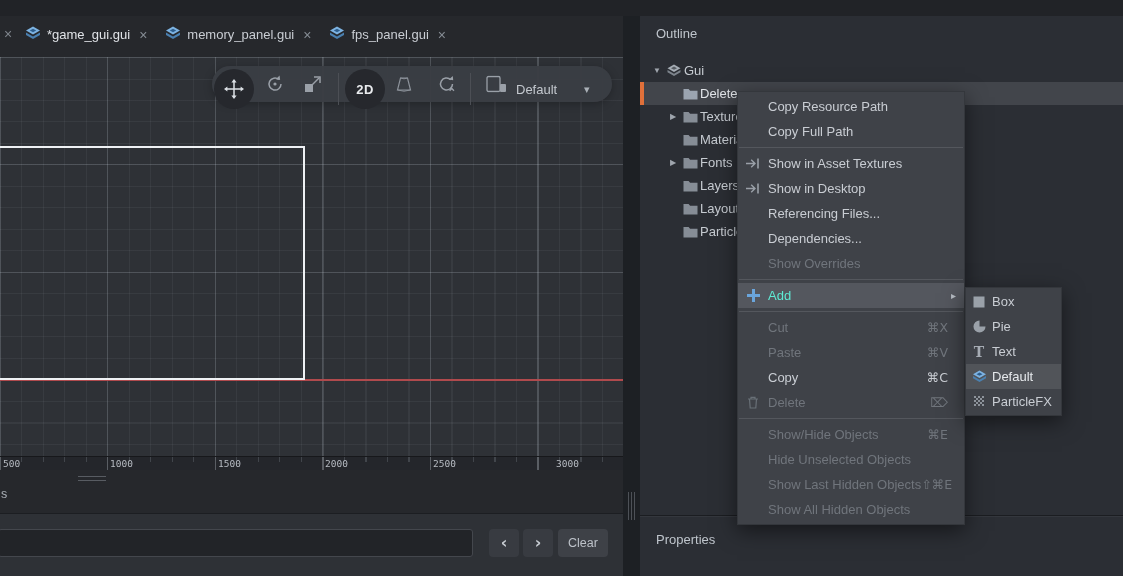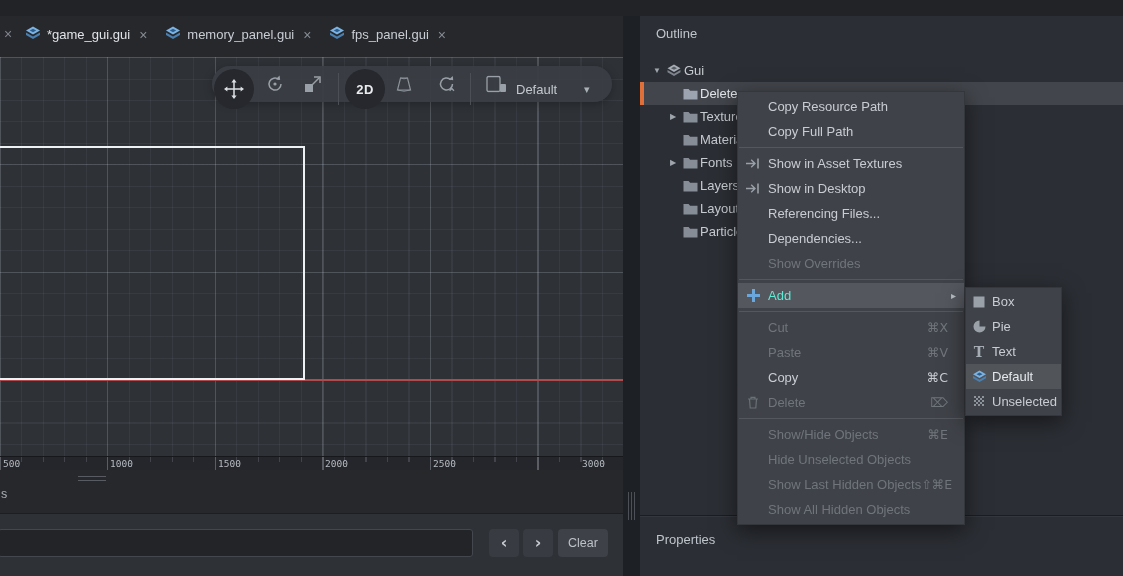--- a/index.html
+++ b/index.html
@@ -218,21 +218,21 @@
         <div class="profile-caret">▾</div>
       </div>
     </div>
 
     <div class="ruler">
       <span class="rtick" style="left:3px;">500</span>
       <span class="rtick" style="left:110px;">1000</span>
       <span class="rtick" style="left:218px;">1500</span>
       <span class="rtick" style="left:325px;">2000</span>
       <span class="rtick" style="left:433px;">2500</span>
-      <span class="rtick" style="left:562px;padding-left:20px;">3000</span>
+      <span class="rtick" style="left:536px;padding-left:20px;">3000</span>
     </div>
 
     <div class="console-strip">
       <div class="hhandle"></div>
       <span class="frag">s</span>
     </div>
 
     <div class="console-panel">
       <input class="console-input" value="" style="">
       <button class="nav-btn prev">
@@ -475,16 +475,16 @@
               <rect x="5" y="5" width="2" height="2"></rect>
               <rect x="9" y="5" width="2" height="2"></rect>
               <rect x="3" y="7" width="2" height="2"></rect>
               <rect x="7" y="7" width="2" height="2"></rect>
               <rect x="1" y="9" width="2" height="2"></rect>
               <rect x="5" y="9" width="2" height="2"></rect>
               <rect x="9" y="9" width="2" height="2"></rect>
             </g>
           </svg>
       </span>
-      <span class="smi-label">Unselected</span>
+      <span class="smi-label">ParticleFX</span>
     </div>
   </div>
 </div>
 
 </body></html>

